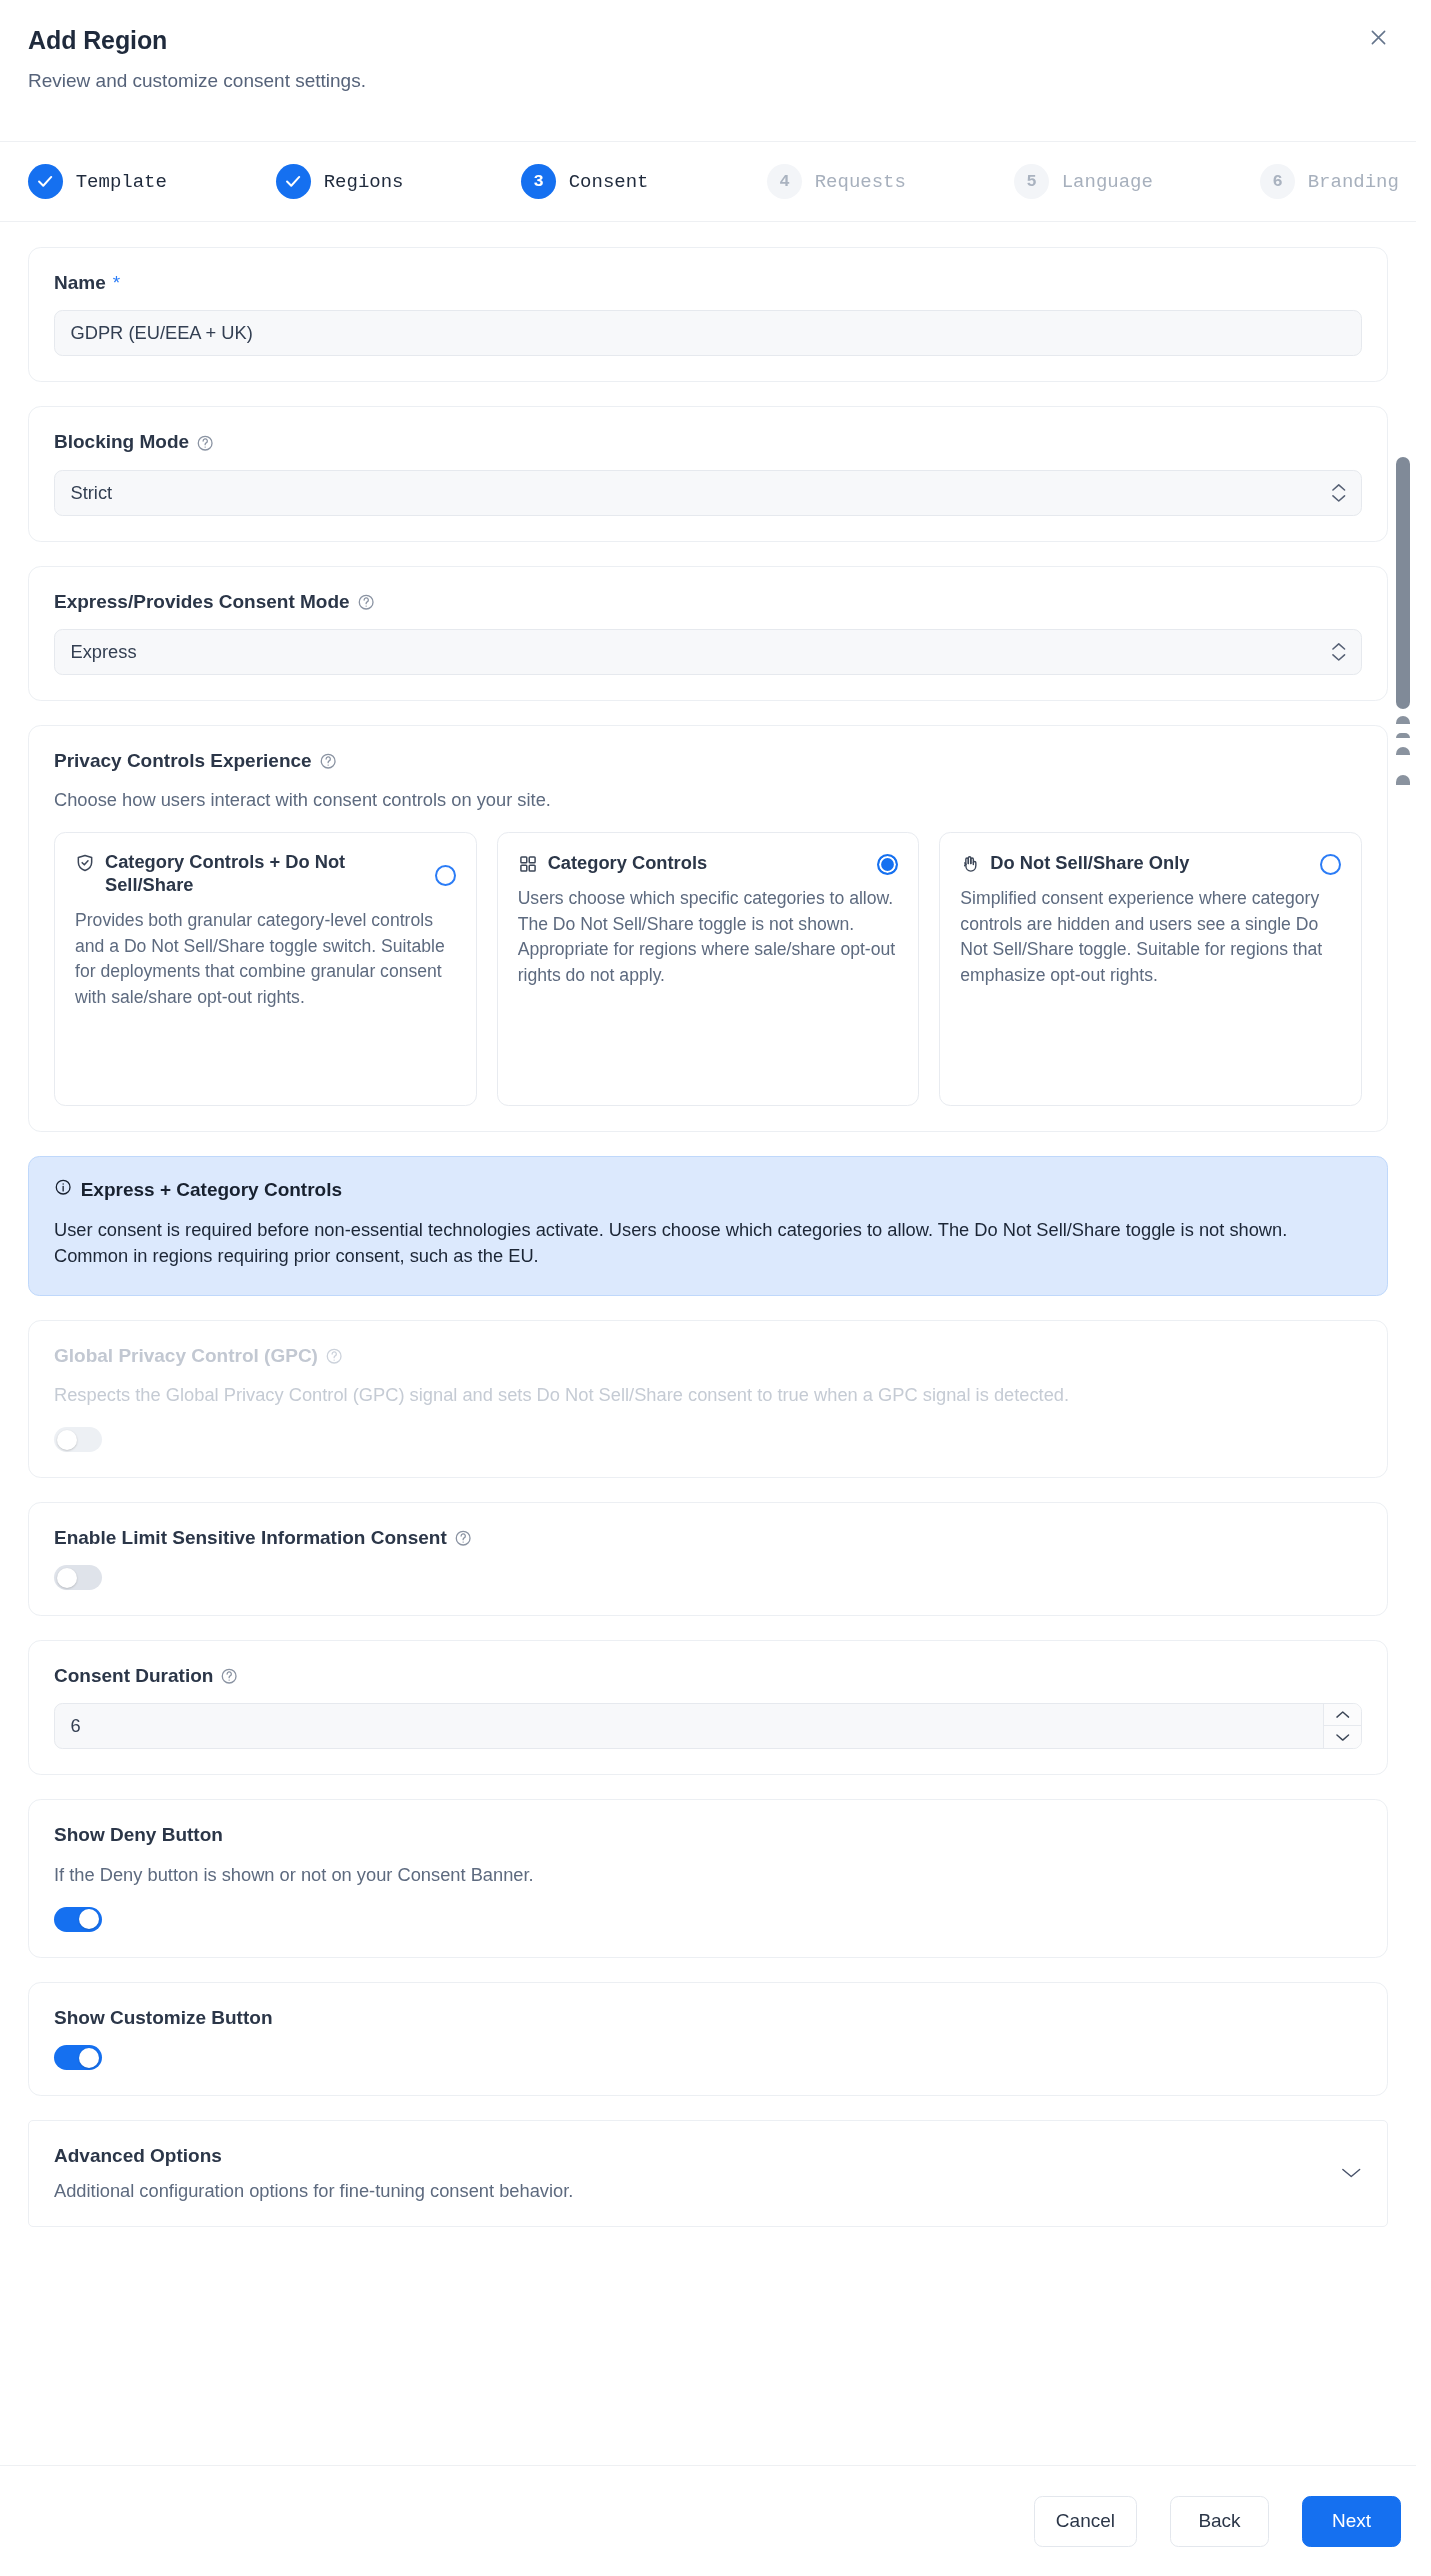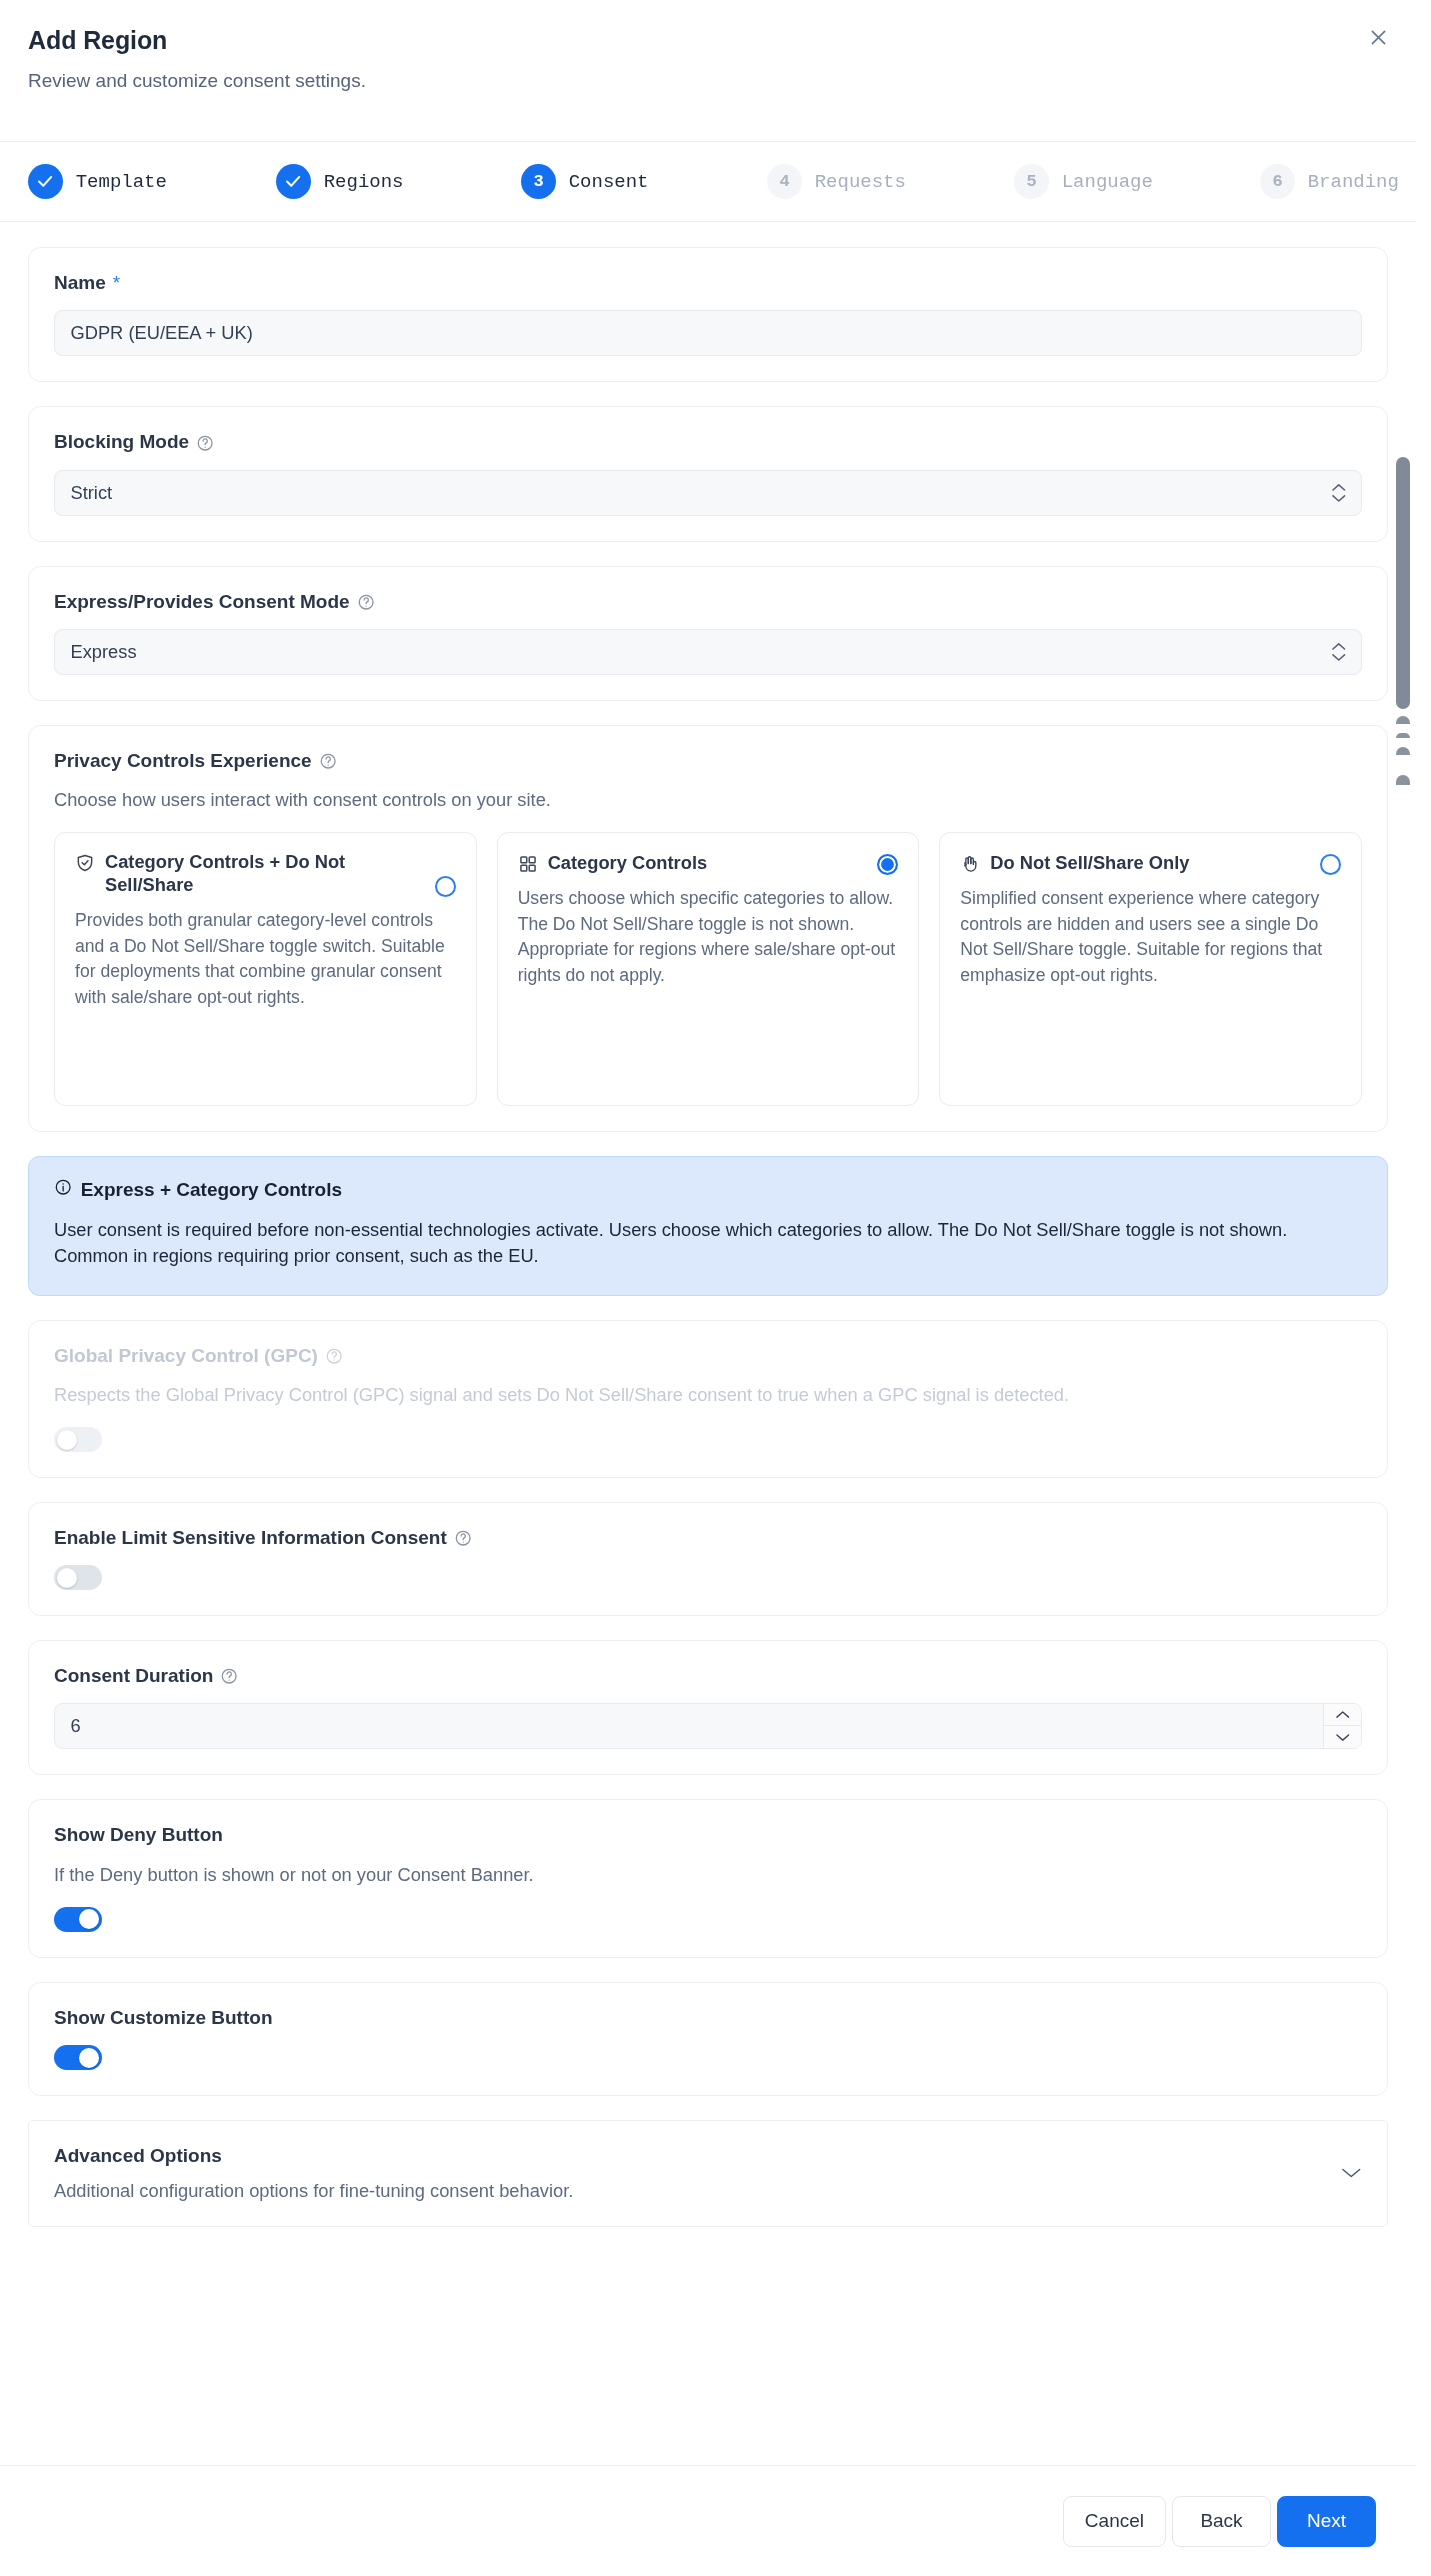--- a/index.html
+++ b/index.html
@@ -196,21 +196,21 @@
     border: 1.4px solid #e8ebf0;
     border-radius: 11.3px;
     padding: 18.3px 20px 21px 20px;
     background: #fff;
     cursor: pointer;
     min-height: 274px;
   }
   .option-card.selected { border-color: #e8ebf0; }
   .option-head {
     display: flex;
-    align-items: flex-end;
+    align-items: center;
     justify-content: space-between;
     gap: 10px;
     margin-bottom: 11.3px;
   }
   .option-head-left {
     display: flex;
     align-items: flex-start;
     gap: 10px;
   }
   .option-icon { color: #3d4758; flex: 0 0 auto; margin-top: 2.1px; }
@@ -351,22 +351,22 @@
   .accordion-chevron svg { width: 22.5px; height: 14px; display: block; }
 
   
   .modal-footer {
     flex: 0 0 auto;
     height: 111px;
     border-top: 1.4px solid #eef0f3;
     display: flex;
     align-items: center;
     justify-content: flex-end;
-    gap: 6px;
-    padding: 0 40px;
+    gap: 33px;
+    padding: 0 15px;
   }
   .btn {
     height: 51px;
     min-width: 99px;
     border-radius: 8.4px;
     font-size: 19px;
     font-family: "Liberation Sans", sans-serif;
     display: inline-flex;
     align-items: center;
     justify-content: center;

